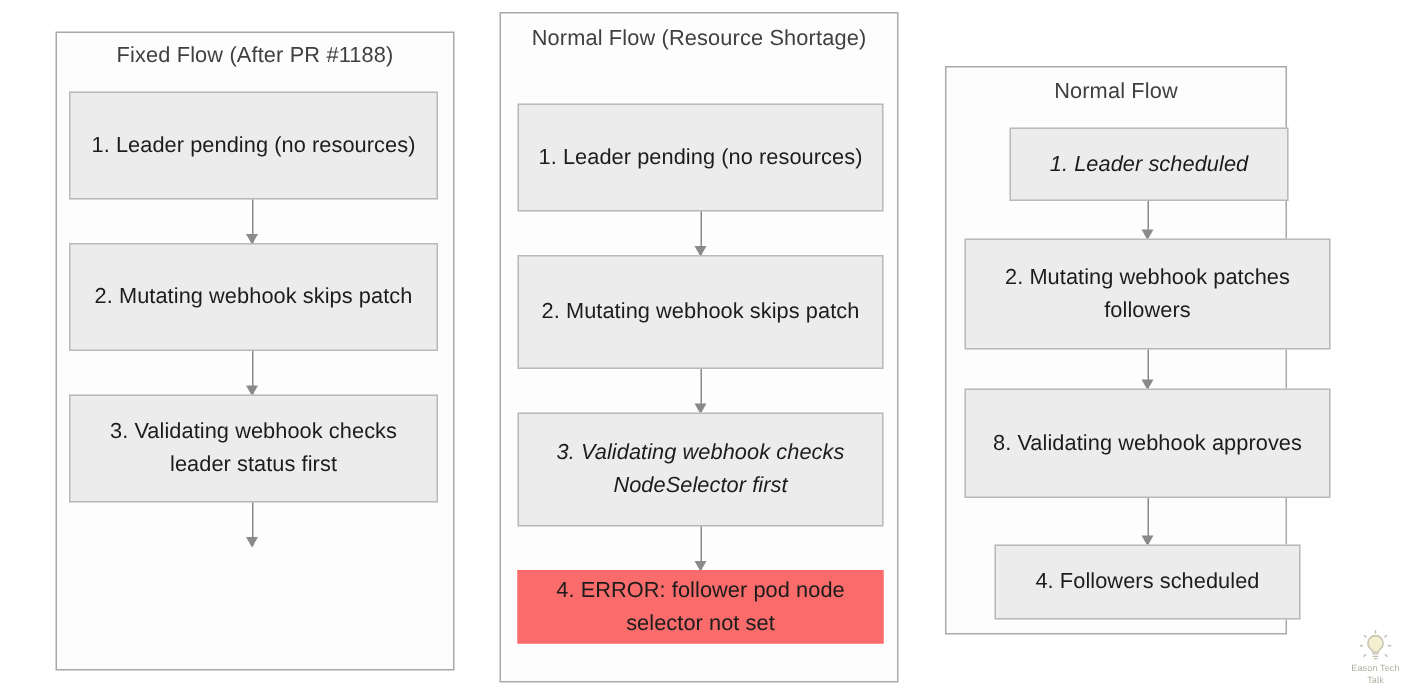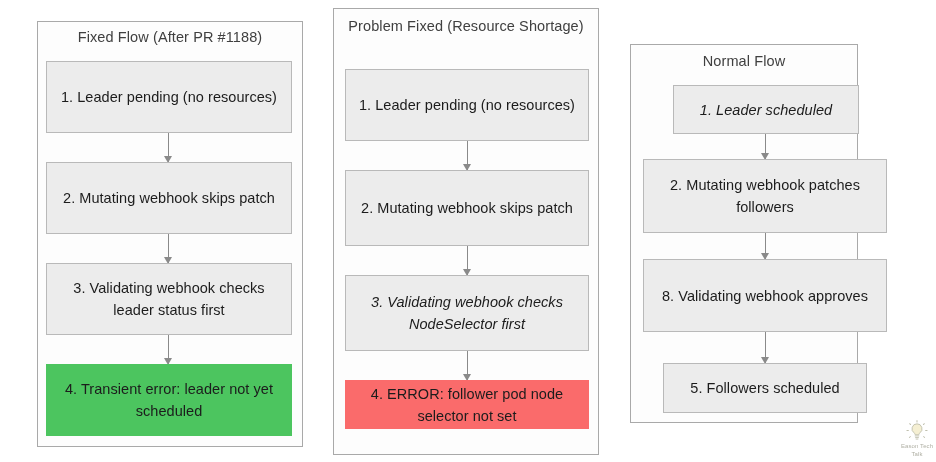--- a/index.html
+++ b/index.html
@@ -123,27 +123,24 @@
     <div class="node" style="left:8px; top:140px; width:246px; height:72px;">
       <span>2. Mutating webhook skips patch</span>
     </div>
     <div class="arrow" style="left:130px; top:212px; height:29px;"></div>
 
     <div class="node" style="left:8px; top:241px; width:246px; height:72px;">
       <span>3. Validating webhook checks leader status first</span>
     </div>
     <div class="arrow" style="left:130px; top:313px; height:29px;"></div>
 
-    <div class="node green" style="left:8px; top:342px; width:246px; height:72px;">
-      <span>4. Transient error: leader not yet scheduled</span>
-    </div>
   </div>
 
   <div class="panel" style="left:333px; top:8px; width:266px; height:447px;">
-    <div class="panel-title" style="top:6px;">Problem Fixed (Resource Shortage)</div>
+    <div class="panel-title" style="top:6px;">Normal Flow (Resource Shortage)</div>
 
     <div class="node" style="left:11px; top:60px; width:244px; height:72px;">
       <span>1. Leader pending (no resources)</span>
     </div>
     <div class="arrow" style="left:133px; top:132px; height:29px;"></div>
 
     <div class="node" style="left:11px; top:161px; width:244px; height:76px;">
       <span>2. Mutating webhook skips patch</span>
     </div>
     <div class="arrow" style="left:133px; top:237px; height:29px;"></div>
@@ -170,21 +167,21 @@
       <span>2. Mutating webhook patches followers</span>
     </div>
     <div class="arrow" style="left:134px; top:188px; height:26px;"></div>
 
     <div class="node" style="left:12px; top:214px; width:244px; height:73px;">
       <span>8. Validating webhook approves</span>
     </div>
     <div class="arrow" style="left:134px; top:287px; height:31px;"></div>
 
     <div class="node" style="left:32px; top:318px; width:204px; height:50px;">
-      <span>5. Followers scheduled</span>
+      <span>4. Followers scheduled</span>
     </div>
   </div>
 
   <div class="watermark">
     <svg class="bulb" width="22" height="22" viewBox="0 0 24 24">
       <g stroke="#9a9a7d" stroke-width="1.1" fill="none" stroke-linecap="round">
         <path d="M12 2.2 V0.6 M19 5 L20 4 M5 5 L4 4 M21.4 11.5 H23 M1 11.5 H2.6 M19.2 18 L20.3 19.1 M4.8 18 L3.7 19.1"></path>
       </g>
       <path d="M12 4.2 a5.4 5.4 0 0 0 -3.2 9.8 c0.7 0.6 1.1 1.3 1.2 2.1 h4 c0.1 -0.8 0.5 -1.5 1.2 -2.1 A5.4 5.4 0 0 0 12 4.2 z" fill="#f0e6b8" stroke="#9a9a7d" stroke-width="1"></path>
       <g stroke="#9a9a7d" stroke-width="1" stroke-linecap="round">

